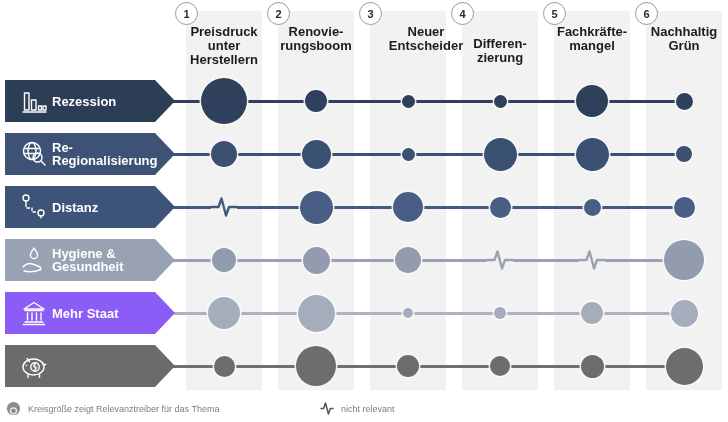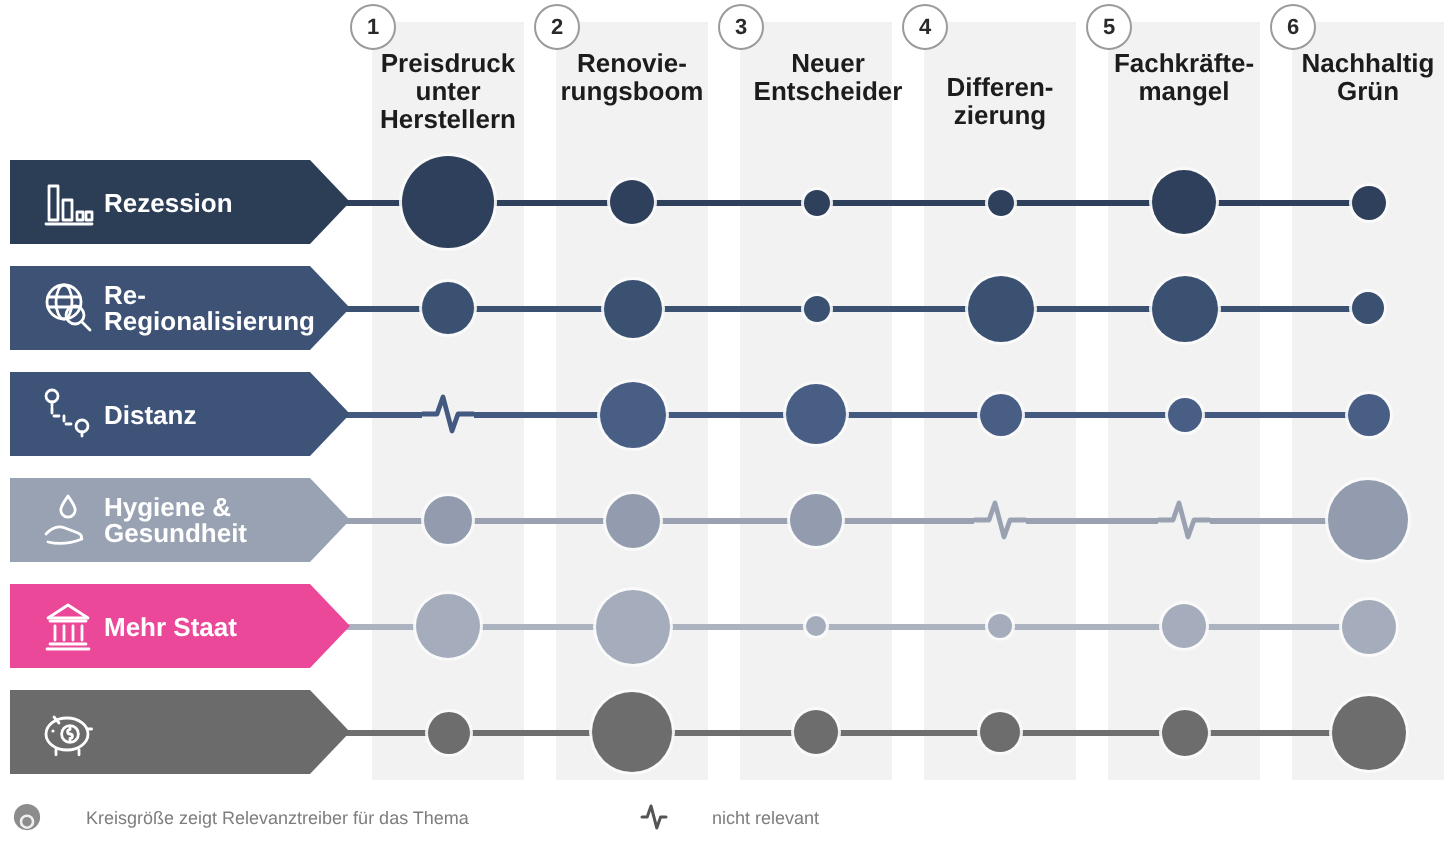--- a/index.html
+++ b/index.html
@@ -12,41 +12,41 @@
   .colheader{position:absolute;width:92px;text-align:center;font-weight:bold;font-size:13px;
           line-height:14px;color:#1c1c1c;white-space:pre-line;z-index:4;}
   .banner{position:absolute;left:5px;width:170px;height:42px;color:#fff;display:flex;
           align-items:center;z-index:4;
           clip-path:polygon(0 0, calc(100% - 20px) 0, 100% 50%, calc(100% - 20px) 100%, 0 100%);}
   .banner .bicon{flex:0 0 auto;width:32px;height:32px;margin-left:13px;}
   .banner .blbl{font-weight:bold;font-size:13px;line-height:13px;margin-left:2px;white-space:pre-line;}
   .rowline{position:absolute;height:3px;left:172px;width:514px;z-index:1;}
   .dot{position:absolute;border-radius:50%;z-index:3;box-shadow:0 0 0 1.5px rgba(251,251,251,.9);}
   .nrcell{position:absolute;z-index:2;}
-  .legend{position:absolute;font-size:9px;color:#7d7d7d;display:flex;align-items:center;z-index:4;gap:15px;}
+  .legend{position:absolute;font-size:9px;color:#7d7d7d;display:flex;align-items:center;z-index:4;}
   .legend svg{flex:0 0 auto;}
   .legend span{margin-left:7px;}
 </style>
 </head>
 <body>
 
 <div class="canvas">
   <div id="matrix-layer">
       <div class="stripe" style="left: 186px; background: rgb(242, 242, 242);"></div>
       <div class="colnum" style="left: 175px; top: 2px;">1</div>
       <div class="colheader" style="left: 178px; top: 25px;">Preisdruck
 unter
 Herstellern</div>
       <div class="stripe" style="left: 278px; background: rgb(242, 242, 242);"></div>
       <div class="colnum" style="left: 267px; top: 2px;">2</div>
       <div class="colheader" style="left: 270px; top: 25px;">Renovie-
 rungsboom</div>
       <div class="stripe" style="left: 370px; background: rgb(242, 242, 242);"></div>
       <div class="colnum" style="left: 359px; top: 2px;">3</div>
-      <div class="colheader" style="left: 368px; top: 25px;">Neuer
+      <div class="colheader" style="left: 380px; top: 25px;">Neuer
 Entscheider</div>
       <div class="stripe" style="left: 462px; background: rgb(242, 242, 242);"></div>
       <div class="colnum" style="left: 451px; top: 2px;">4</div>
       <div class="colheader" style="left: 454px; top: 37px;">Differen-
 zierung</div>
       <div class="stripe" style="left: 554px; background: rgb(242, 242, 242);"></div>
       <div class="colnum" style="left: 543px; top: 2px;">5</div>
       <div class="colheader" style="left: 546px; top: 25px;">Fachkräfte-
 mangel</div>
       <div class="stripe" style="left: 646px; background: rgb(242, 242, 242);"></div>
@@ -124,21 +124,21 @@
       <div class="nrcell" style="left: 487px; top: 247px;"><svg width="26" height="26" viewBox="0 0 26 26">
           <rect x="0" y="10" width="26" height="8" fill="#f2f2f2"></rect>
           <path d="M0 13 h7.5 l3-8.5 4.5 17 3-8.5 h8" fill="none" stroke="#9aa2b2" stroke-width="2.4" stroke-linejoin="round" stroke-linecap="round"></path>
         </svg></div>
       <div class="nrcell" style="left: 579px; top: 247px;"><svg width="26" height="26" viewBox="0 0 26 26">
           <rect x="0" y="10" width="26" height="8" fill="#f2f2f2"></rect>
           <path d="M0 13 h7.5 l3-8.5 4.5 17 3-8.5 h8" fill="none" stroke="#9aa2b2" stroke-width="2.4" stroke-linejoin="round" stroke-linecap="round"></path>
         </svg></div>
       <div class="dot" style="width: 40px; height: 40px; left: 664px; top: 240px; background: rgb(147, 156, 174);"></div>
       <div class="rowline" style="top: 311.5px; background: rgb(171, 179, 193);"></div>
-      <div class="banner" style="top: 292px; background: #ec4899;">
+      <div class="banner" style="top: 292px; background: #8b5cf6;">
         <svg class="bicon" viewBox="0 0 32 32" fill="none" stroke="#ffffff" stroke-width="1.4" stroke-linecap="round" stroke-linejoin="round">
           <path d="M6 12 L16 5.5 L26 12 z"></path>
           <path d="M7 13.5 h18"></path>
           <path d="M9.5 16 v7 M14 16 v7 M18.5 16 v7 M23 16 v7"></path>
           <path d="M7 25 h18 M5.5 27.5 h21"></path>
         </svg>
         <div class="blbl">Mehr Staat</div>
       </div>
       <div class="dot" style="width: 32px; height: 32px; left: 208px; top: 297px; background: rgb(165, 173, 188);"></div>
       <div class="dot" style="width: 37px; height: 37px; left: 297.5px; top: 294.5px; background: rgb(165, 173, 188);"></div>

